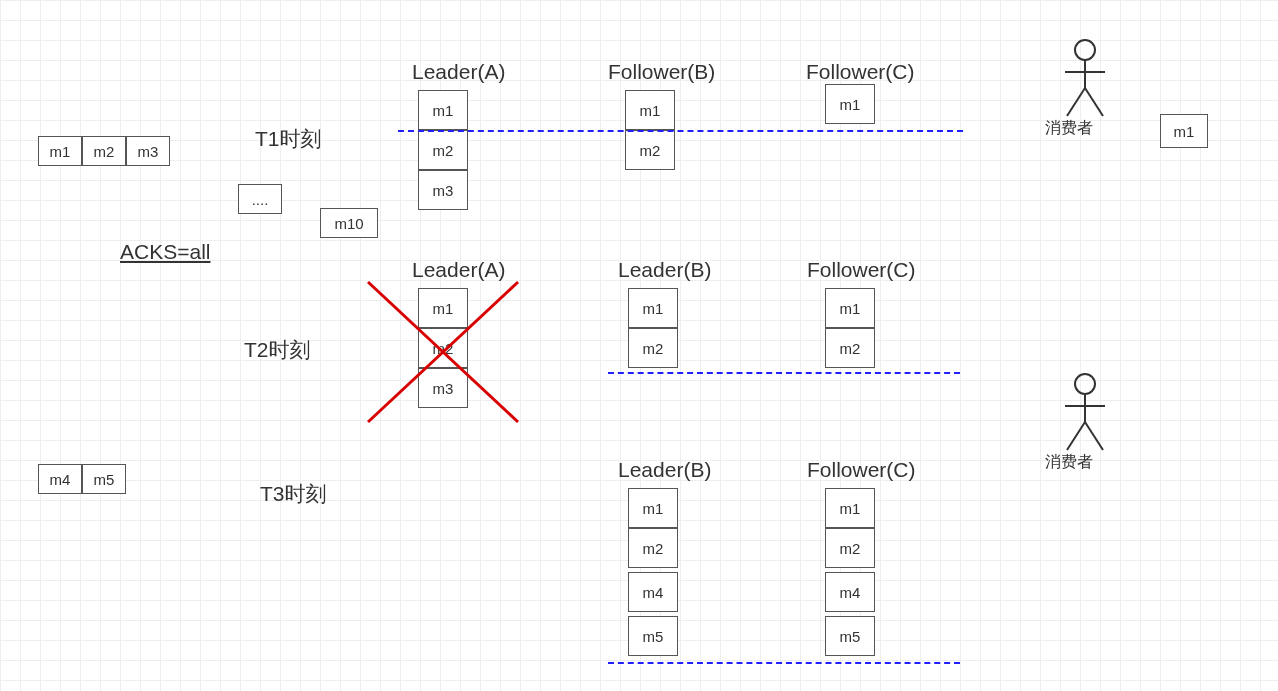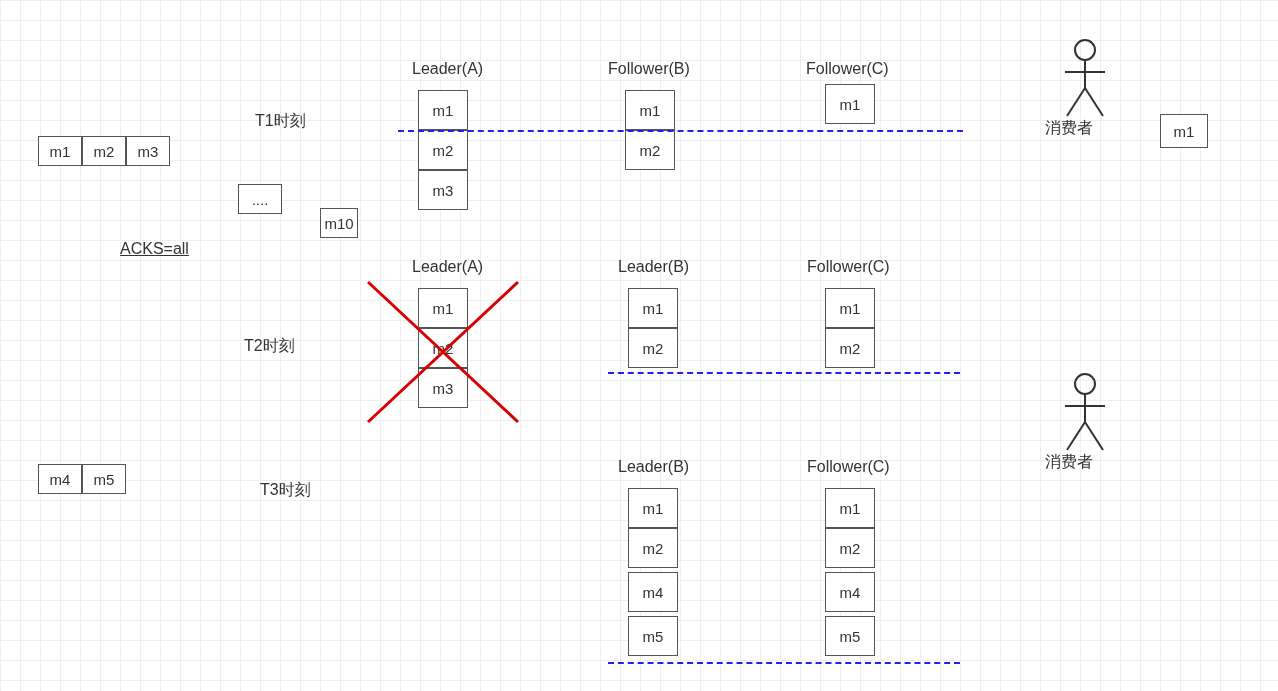--- a/index.html
+++ b/index.html
@@ -12,21 +12,21 @@
     color: #333;
     background-color: #fff;
     background-image:
       linear-gradient(to right, #eee 1px, transparent 1px),
       linear-gradient(to bottom, #eee 1px, transparent 1px);
     background-size: 20px 20px;
     overflow: hidden;
   }
   .lbl {
     position: absolute;
-    font-size: 16px;
+    font-size: 21px;
     color: #333;
     white-space: nowrap;
   }
   .cell {
     position: absolute;
     border: 1px solid #555;
     background: #fff;
     font-size: 15px;
     display: flex;
     align-items: center;
@@ -59,25 +59,25 @@
 </style>
 </head>
 <body>
 
 <div class="cell hcell" style="left:38px; top:136px;">m1</div>
 <div class="cell hcell" style="left:82px; top:136px;">m2</div>
 <div class="cell hcell" style="left:126px; top:136px;">m3</div>
 
 <div class="cell" style="left:238px; top:184px; width:44px; height:30px;">....</div>
 
-<div class="cell" style="left:320px; top:208px; width:38px; height:30px;">m10</div>
+<div class="cell" style="left:320px; top:208px; width:58px; height:30px;">m10</div>
 
 <div class="lbl" style="left:120px; top:240px;text-decoration:underline;">ACKS=all</div>
 
-<div class="lbl" style="left:255px; top:111px;">T1时刻</div>
+<div class="lbl" style="left:255px; top:125px;">T1时刻</div>
 
 <div class="lbl" style="left:412px; top:60px;">Leader(A)</div>
 <div class="cell vcell" style="left:418px; top:90px;">m1</div>
 <div class="cell vcell" style="left:418px; top:130px;">m2</div>
 <div class="cell vcell" style="left:418px; top:170px;">m3</div>
 
 <div class="lbl" style="left:608px; top:60px;">Follower(B)</div>
 <div class="cell vcell" style="left:625px; top:90px;">m1</div>
 <div class="cell vcell" style="left:625px; top:130px;">m2</div>
 

